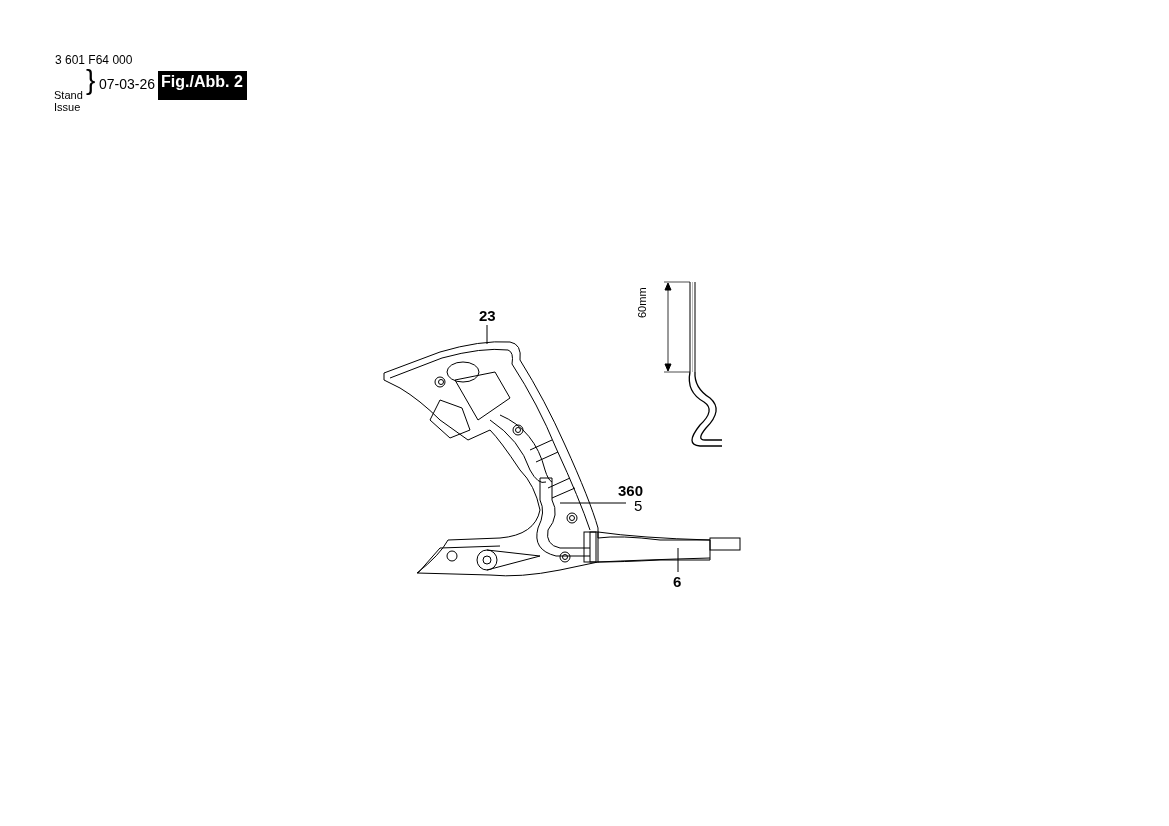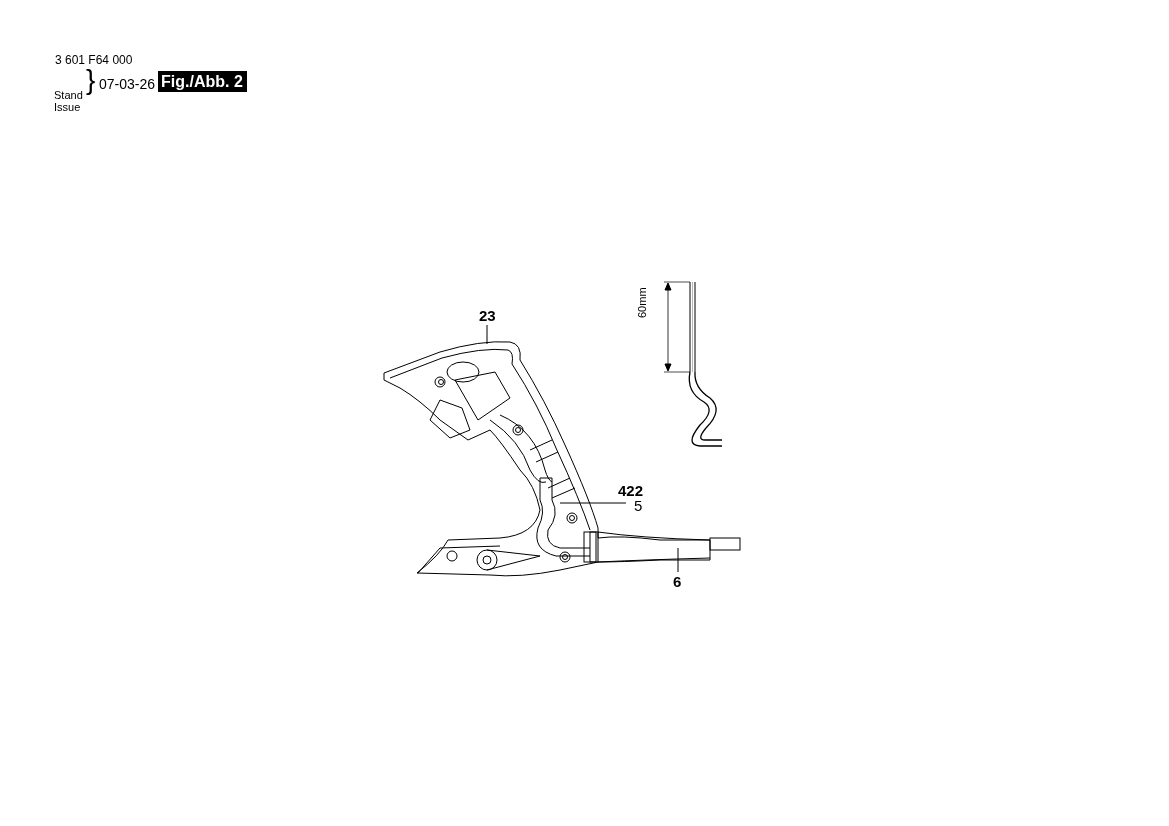--- a/index.html
+++ b/index.html
@@ -3,21 +3,21 @@
 <meta charset="utf-8">
 <style>
   html, body { margin:0; padding:0; background:#ffffff; }
   body { width:1169px; height:826px; position:relative; overflow:hidden;
          font-family:"Liberation Sans", sans-serif; color:#000; }
   .hdr-num { position:absolute; left:55px; top:53px; font-size:12px; }
   .hdr-stand { position:absolute; left:54px; top:89px; font-size:11px; line-height:12px; }
   .hdr-brace { position:absolute; left:86px; top:66px; font-size:28px; line-height:28px; font-weight:normal; }
   .hdr-date { position:absolute; left:99px; top:76px; font-size:14px; }
   .hdr-fig { position:absolute; left:158px; top:71px; background:#000; color:#fff;
-             font-weight:bold; font-size:16px; padding:1px 4px 1px 3px; line-height:19px; }
+             font-weight:bold; font-size:16px; padding:1px 4px 9px 3px; line-height:19px; }
   svg.diagram { position:absolute; left:0; top:0; }
   .lbl { position:absolute; font-size:15px; }
   .lbl.bold { font-weight:bold; }
 </style>
 </head>
 <body>
 
 <div class="hdr-num">3 601 F64 000</div>
 <div class="hdr-stand">
   <div>Stand</div>
@@ -80,16 +80,16 @@
     <line x1="664" y1="372" x2="690" y2="372" stroke-width="0.7"></line>
     <line x1="668" y1="284" x2="668" y2="370" stroke-width="0.8"></line>
     <path d="M665,290 L668,283 L671,290 Z" fill="#000"></path>
     <path d="M665,364 L668,371 L671,364 Z" fill="#000"></path>
     <path d="M690,372 Q686,392 704,402 Q716,410 700,425 Q684,445 700,446 L722,446" stroke-width="1.3"></path>
     <path d="M695,372 Q694,388 710,398 Q724,410 706,428 Q696,440 705,440 L722,440" stroke-width="1.3"></path>
   </g>
 </svg>
 
 <div class="lbl bold" style="left:479px;top:307px;text-align:center;">23</div>
-<div class="lbl bold" style="left:618px;top:482px;">422</div>
+<div class="lbl bold" style="left:618px;top:482px;">360</div>
 <div class="lbl" style="left:634px;top:497px;">5</div>
 <div class="lbl bold" style="left:673px;top:573px;">6</div>
 <div style="position:absolute;left:636px;top:318px;font-size:11px;transform:rotate(-90deg);transform-origin:left top;">60mm</div>
 
 </body></html>

